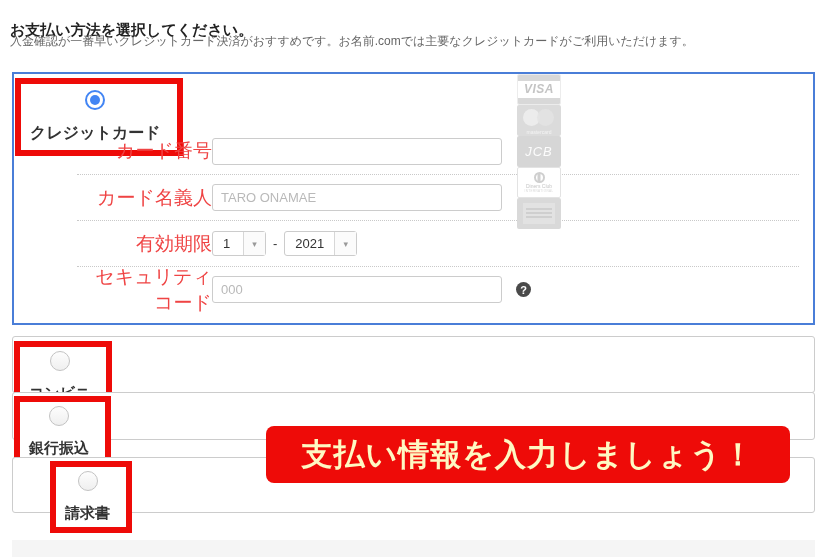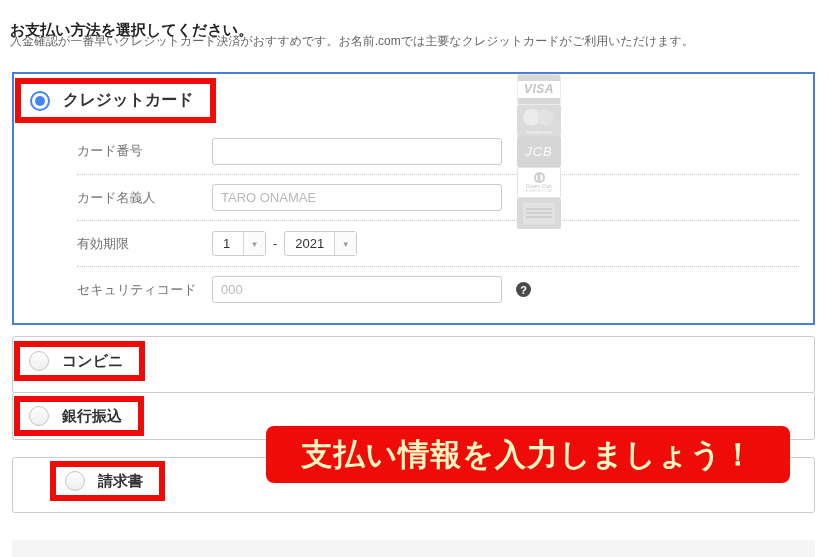--- a/index.html
+++ b/index.html
@@ -19,39 +19,39 @@
   .panel.cc { top:72px; height:253px; border:2px solid #4a7ed8; }
   .panel.sm { border:1px solid #ccc; border-radius:3px; }
   .panel.konbini { top:336px; height:57px; }
   .panel.bank { top:392px; height:48px; }
   .panel.invoice { top:457px; height:56px;padding-left:36px; }
 
   
   .redbox {
     display:inline-flex; align-items:center; gap:13px;
     border:6px solid #ee0b08; background:#fff;
-    padding:6px 16px 6px 9px; margin:4px 0 0 1px;
+    padding:6px 16px 6px 9px; margin:4px 0 0 1px;flex-direction:column;
   }
   .panel.bank .redbox, .panel.invoice .redbox { padding:4px 16px 4px 9px; margin-top:3px; }
   .panel.konbini .redbox { padding:4px 16px 4px 9px; }
 
   
   .radio { width:20px; height:20px; border-radius:50%; flex-shrink:0; position:relative; cursor:pointer; }
   .radio.unchecked { border:1px solid #c3c3c3; background:linear-gradient(#fdfdfd,#efefef); }
   .radio.checked { border:2px solid #4285f4; background:#fff; }
   .radio.checked::after { content:""; position:absolute; inset:3px; border-radius:50%; background:#4285f4; }
 
   .opt-label { font-size:16px; font-weight:bold; color:#333; white-space:nowrap; }
   .panel.sm .opt-label { font-size:15px; }
 
   
   .form { position:absolute; left:63px; right:14px; top:54px; }
   .row { height:46px; display:flex; align-items:center; }
   .row + .row { border-top:1px dotted #c9c9c9; }
-  .flabel { width:135px; flex-shrink:0; font-size:13px; color:#737373; }
+  .flabel { width:135px; flex-shrink:0; font-size:19px; color:#ef4444;text-align:right; }
   .tinput {
     width:290px; height:27px; border:1px solid #ccc; border-radius:3px;
     padding:0 8px; font-size:13px; color:#8b5cf6; outline:none;
     font-family:"Liberation Sans","DejaVu Sans",sans-serif;
   }
   .tinput::placeholder { color:#b9b9b9; opacity:1; }
 
   
   .brands { display:flex; margin-left:11px;flex-direction:column; }
   .brand { width:44px; height:31px; margin-left:4px; border-radius:2px; position:relative; overflow:hidden; flex-shrink:0; }

